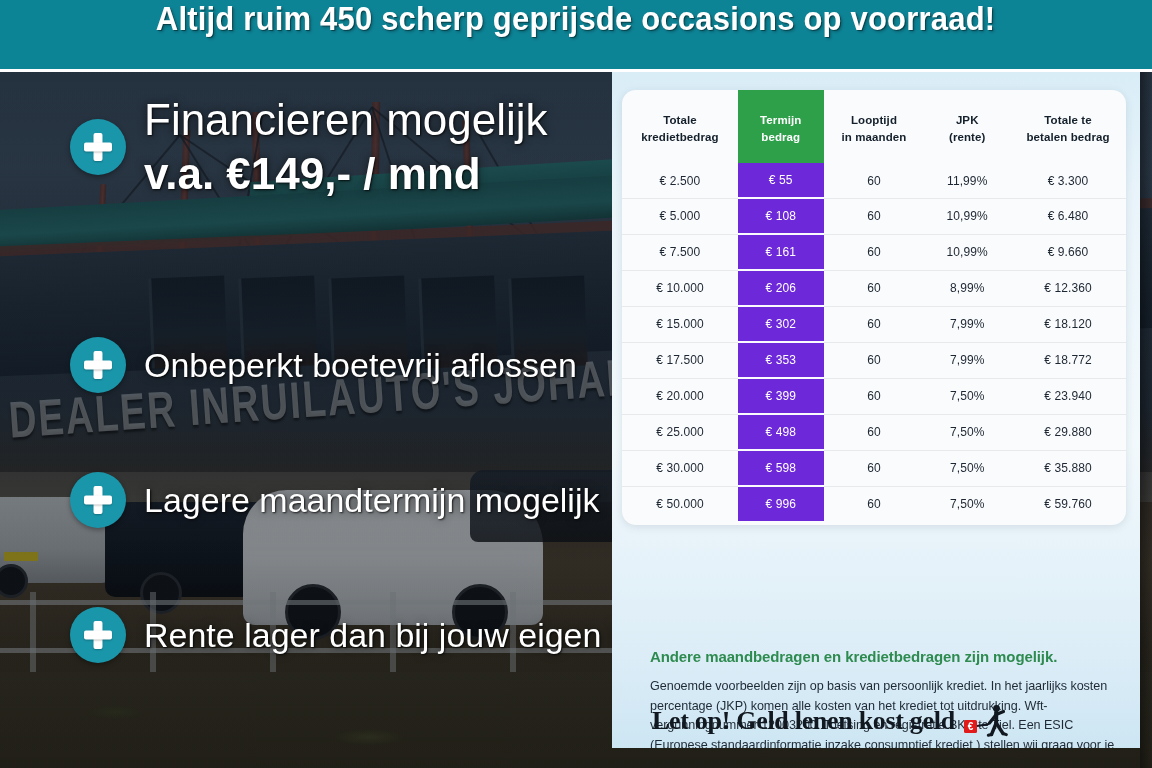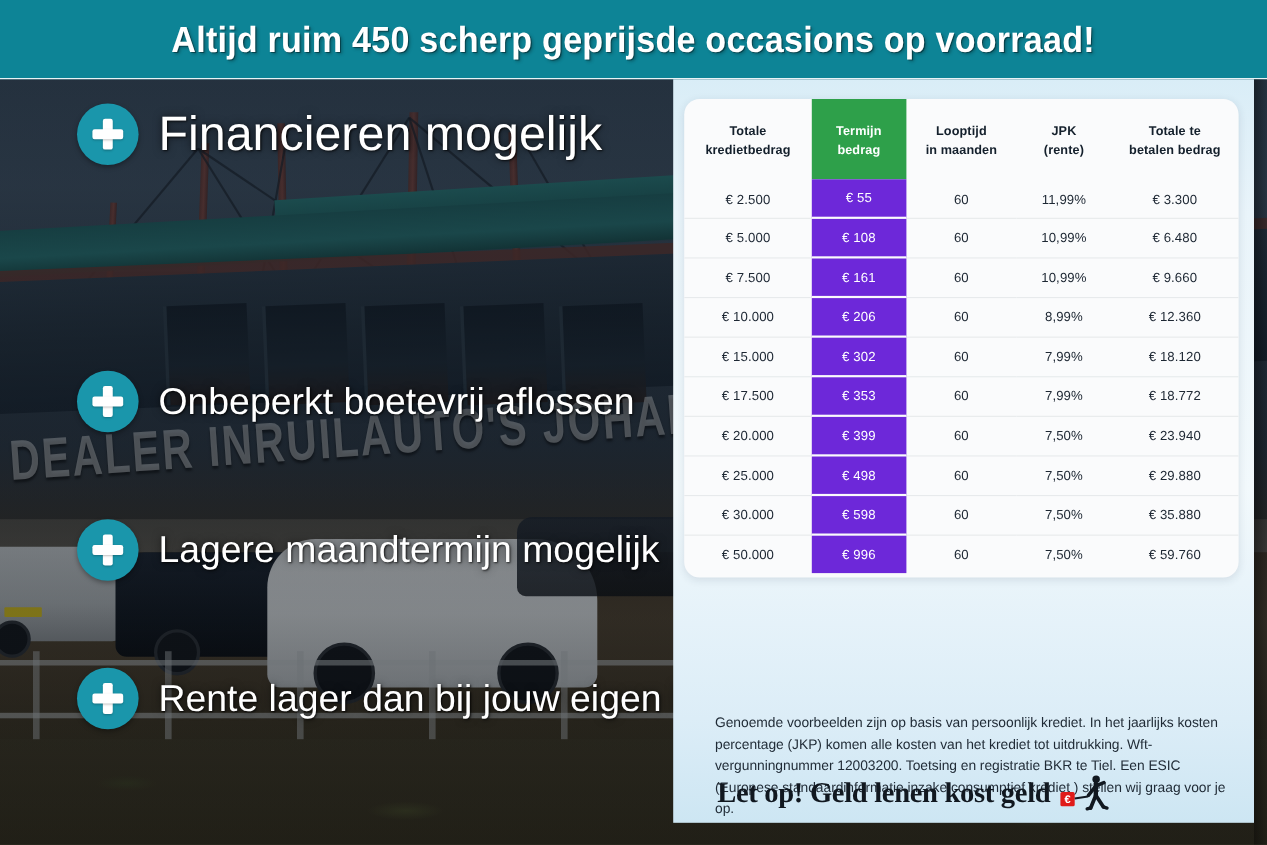--- a/index.html
+++ b/index.html
@@ -143,22 +143,22 @@
   #photo-shade {
     position: absolute; left: 0; top: 0; width: 100%; height: 100%;
     background: linear-gradient(180deg, rgba(16,24,34,.58) 0%, rgba(14,20,28,.50) 42%, rgba(10,14,18,.44) 70%, rgba(8,10,12,.40) 100%);
   }
 
   
   #banner {
     position: absolute; left: 0; top: 0;
     width: 1152px; height: 72px;
     background: #0d8496;
-    border-bottom: 1px solid #ffffff;
-    display: flex; align-items: center; justify-content: center;
+    border-bottom: 3px solid #ffffff;
+    display: flex; justify-content: center;
     z-index: 6;
   }
   #banner-text {
     color: #ffffff;
     font-family: "Liberation Sans", sans-serif;
     font-weight: 700;
     font-size: 33px;
     letter-spacing: .2px;
     transform: scaleX(.94);
     text-shadow: 1px 1px 0 rgba(0,0,0,.35), 2px 2px 3px rgba(0,0,0,.28);
@@ -407,20 +407,21 @@
   <div id="banner">
     <div id="banner-text">Altijd ruim 450 scherp geprijsde occasions op voorraad!</div>
   </div>
 
   <div id="bullets">
 
     <div class="bullet" id="bullet-0">
       <div class="plus-circle"></div>
       <div class="stack">
         <div class="bullet-text big">Financieren mogelijk</div>
+        <div class="bullet-text big bold">v.a. €149,- / mnd</div>
       </div>
     </div>
 
     <div class="bullet" id="bullet-2">
       <div class="plus-circle"></div>
       <div class="bullet-text">Lagere maandtermijn mogelijk</div>
     </div>
 
     <div class="bullet" id="bullet-1">
       <div class="plus-circle"></div>
@@ -538,20 +539,21 @@
               <td class="hl">€ 996</td>
               <td>60</td>
               <td>7,50%</td>
               <td>€ 59.760</td>
             </tr>
           </tbody>
       </table>
     </div>
 
     <div id="panel-note">
+      <div id="note-heading">Andere maandbedragen en kredietbedragen zijn mogelijk.</div>
       <div id="note-body">Genoemde voorbeelden zijn op basis van persoonlijk krediet. In het jaarlijks kosten percentage (JKP) komen alle kosten van het krediet tot uitdrukking. Wft-vergunningnummer 12003200. Toetsing en registratie BKR te Tiel. Een ESIC (Europese standaardinformatie inzake consumptief krediet ) stellen wij graag voor je op.</div>
     </div>
 
     <div id="warning-bar">
       <div id="warning-text">Let op! Geld lenen kost geld</div>
       <div id="warning-icon">
         <svg viewBox="0 0 46 34" width="46" height="34" aria-hidden="true">
 
           <rect x="1" y="16" width="13" height="13" rx="1.5" fill="#e01b19"></rect>
           <text x="7.5" y="26.4" font-family="Liberation Sans, sans-serif" font-size="10" font-weight="700" fill="#ffffff" text-anchor="middle">€</text>

